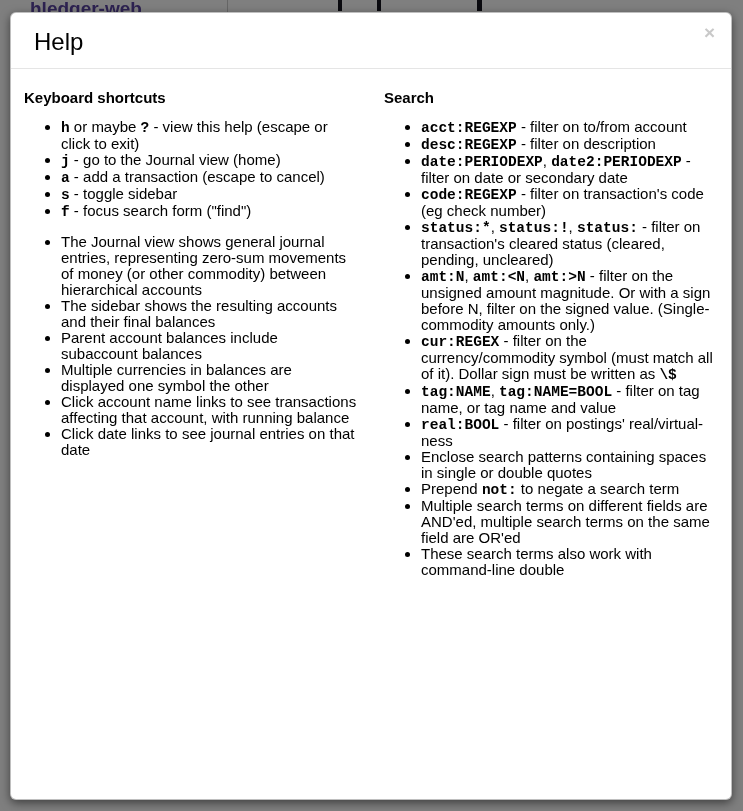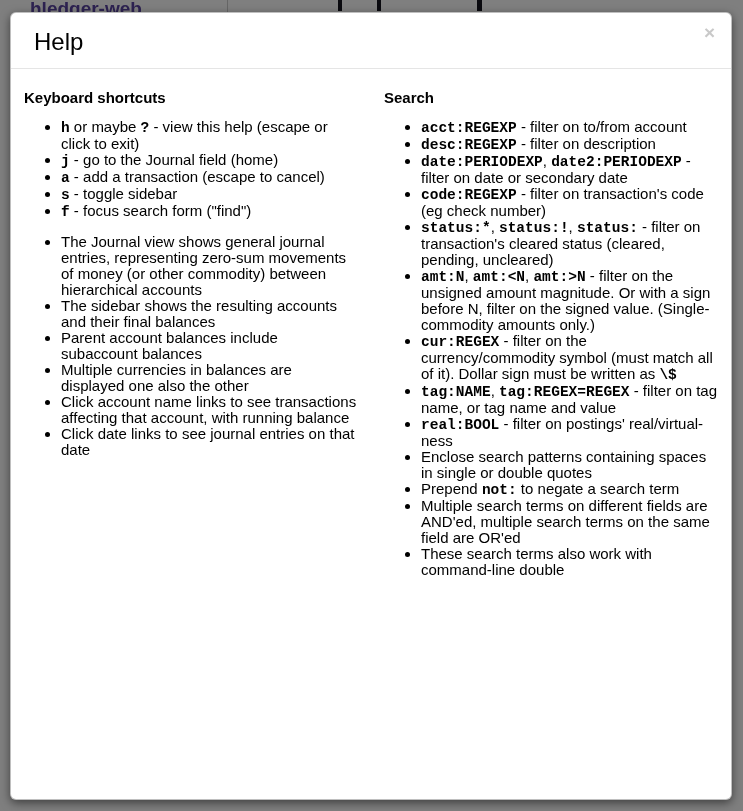--- a/index.html
+++ b/index.html
@@ -60,45 +60,45 @@
 <div class="modal">
   <div class="modal-header">
     <h2 class="modal-title">Help</h2>
     <button class="close-btn">×</button>
   </div>
   <div class="modal-body">
     <div class="col">
         <h3 class="section-heading">Keyboard shortcuts</h3>
         <ul>
           <li><code class="k">h</code><span> or maybe </span><code class="k">?</code><span> - view this help (escape or click to exit)</span></li>
-          <li><code class="k">j</code><span> - go to the Journal field (home)</span></li>
+          <li><code class="k">j</code><span> - go to the Journal view (home)</span></li>
           <li><code class="k">a</code><span> - add a transaction (escape to cancel)</span></li>
           <li><code class="k">s</code><span> - toggle sidebar</span></li>
           <li><code class="k">f</code><span> - focus search form ("find")</span></li>
         </ul>
         <ul>
           <li><span>The Journal view shows general journal entries, representing zero-sum movements of money (or other commodity) between hierarchical accounts</span></li>
           <li><span>The sidebar shows the resulting accounts and their final balances</span></li>
           <li><span>Parent account balances include subaccount balances</span></li>
-          <li><span>Multiple currencies in balances are displayed one also the other</span></li>
+          <li><span>Multiple currencies in balances are displayed one symbol the other</span></li>
           <li><span>Click account name links to see transactions affecting that account, with running balance</span></li>
           <li><span>Click date links to see journal entries on that date</span></li>
         </ul>
       </div>
     <div class="col">
         <h3 class="section-heading">Search</h3>
         <ul>
           <li><code class="k">acct:REGEXP</code><span> - filter on to/from account</span></li>
           <li><code class="k">desc:REGEXP</code><span> - filter on description</span></li>
           <li><code class="k">date:PERIODEXP</code><span>, </span><code class="k">date2:PERIODEXP</code><span> - filter on date or secondary date</span></li>
           <li><code class="k">code:REGEXP</code><span> - filter on transaction's code (eg check number)</span></li>
           <li><code class="k">status:*</code><span>, </span><code class="k">status:!</code><span>, </span><code class="k">status:</code><span> - filter on transaction's cleared status (cleared, pending, uncleared)</span></li>
           <li><code class="k">amt:N</code><span>, </span><code class="k">amt:&lt;N</code><span>, </span><code class="k">amt:&gt;N</code><span> - filter on the unsigned amount magnitude. Or with a sign before N, filter on the signed value. (Single-commodity amounts only.)</span></li>
           <li><code class="k">cur:REGEX</code><span> - filter on the currency/commodity symbol (must match all of it). Dollar sign must be written as </span><code class="k">\$</code></li>
-          <li><code class="k">tag:NAME</code><span>, </span><code class="k">tag:REGEX=REGEX</code><span> - filter on tag name, or tag name and value</span></li>
+          <li><code class="k">tag:NAME</code><span>, </span><code class="k">tag:NAME=BOOL</code><span> - filter on tag name, or tag name and value</span></li>
           <li><code class="k">real:BOOL</code><span> - filter on postings' real/virtual-ness</span></li>
           <li><span>Enclose search patterns containing spaces in single or double quotes</span></li>
           <li><span>Prepend </span><code class="k">not:</code><span> to negate a search term</span></li>
           <li><span>Multiple search terms on different fields are AND'ed, multiple search terms on the same field are OR'ed</span></li>
           <li><span>These search terms also work with command-line double</span></li>
         </ul>
       </div>
   </div>
 </div>
 

